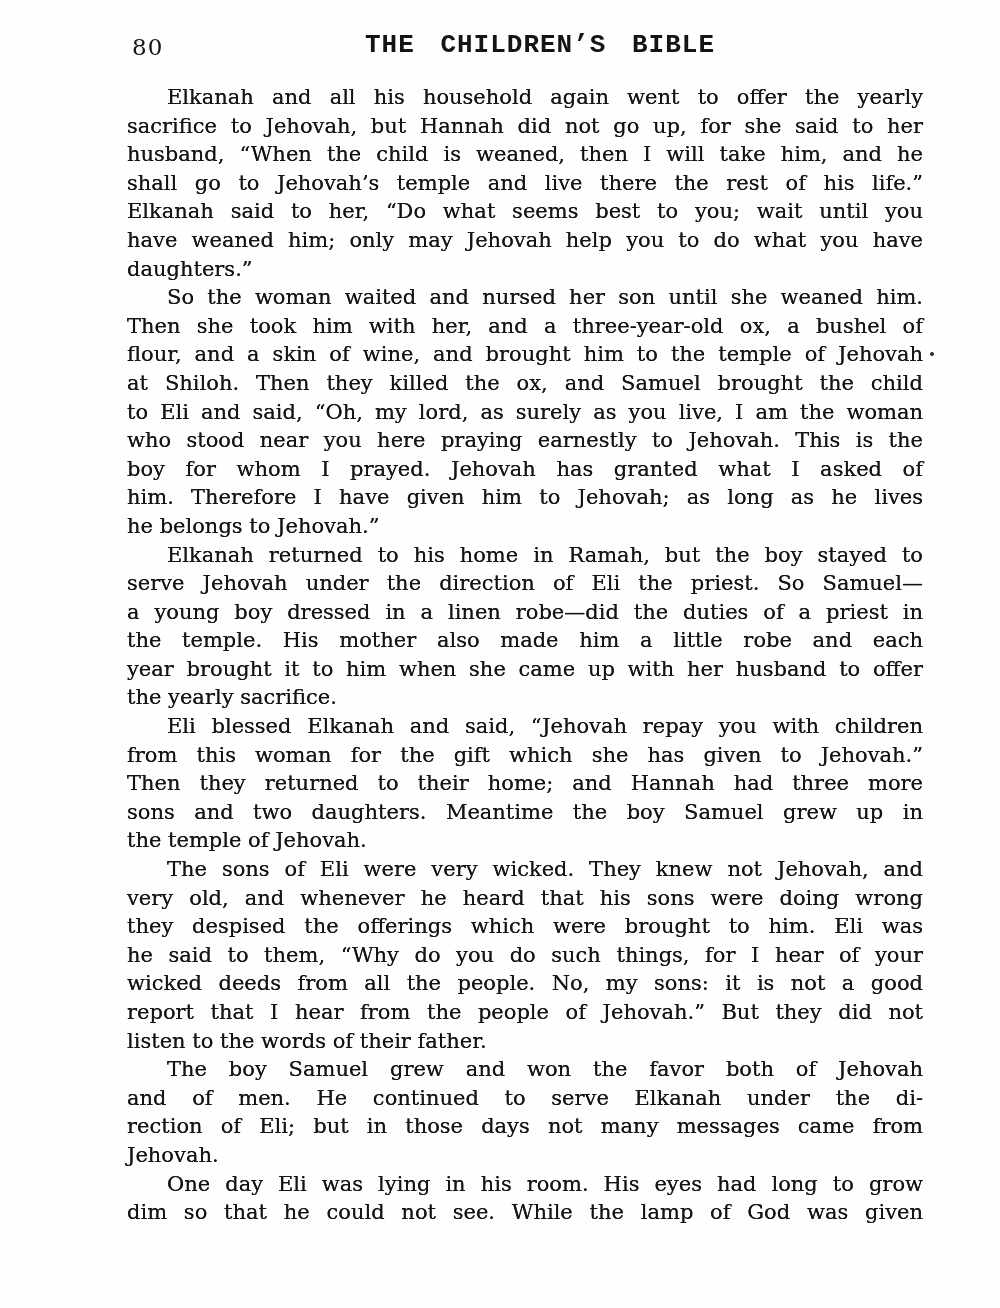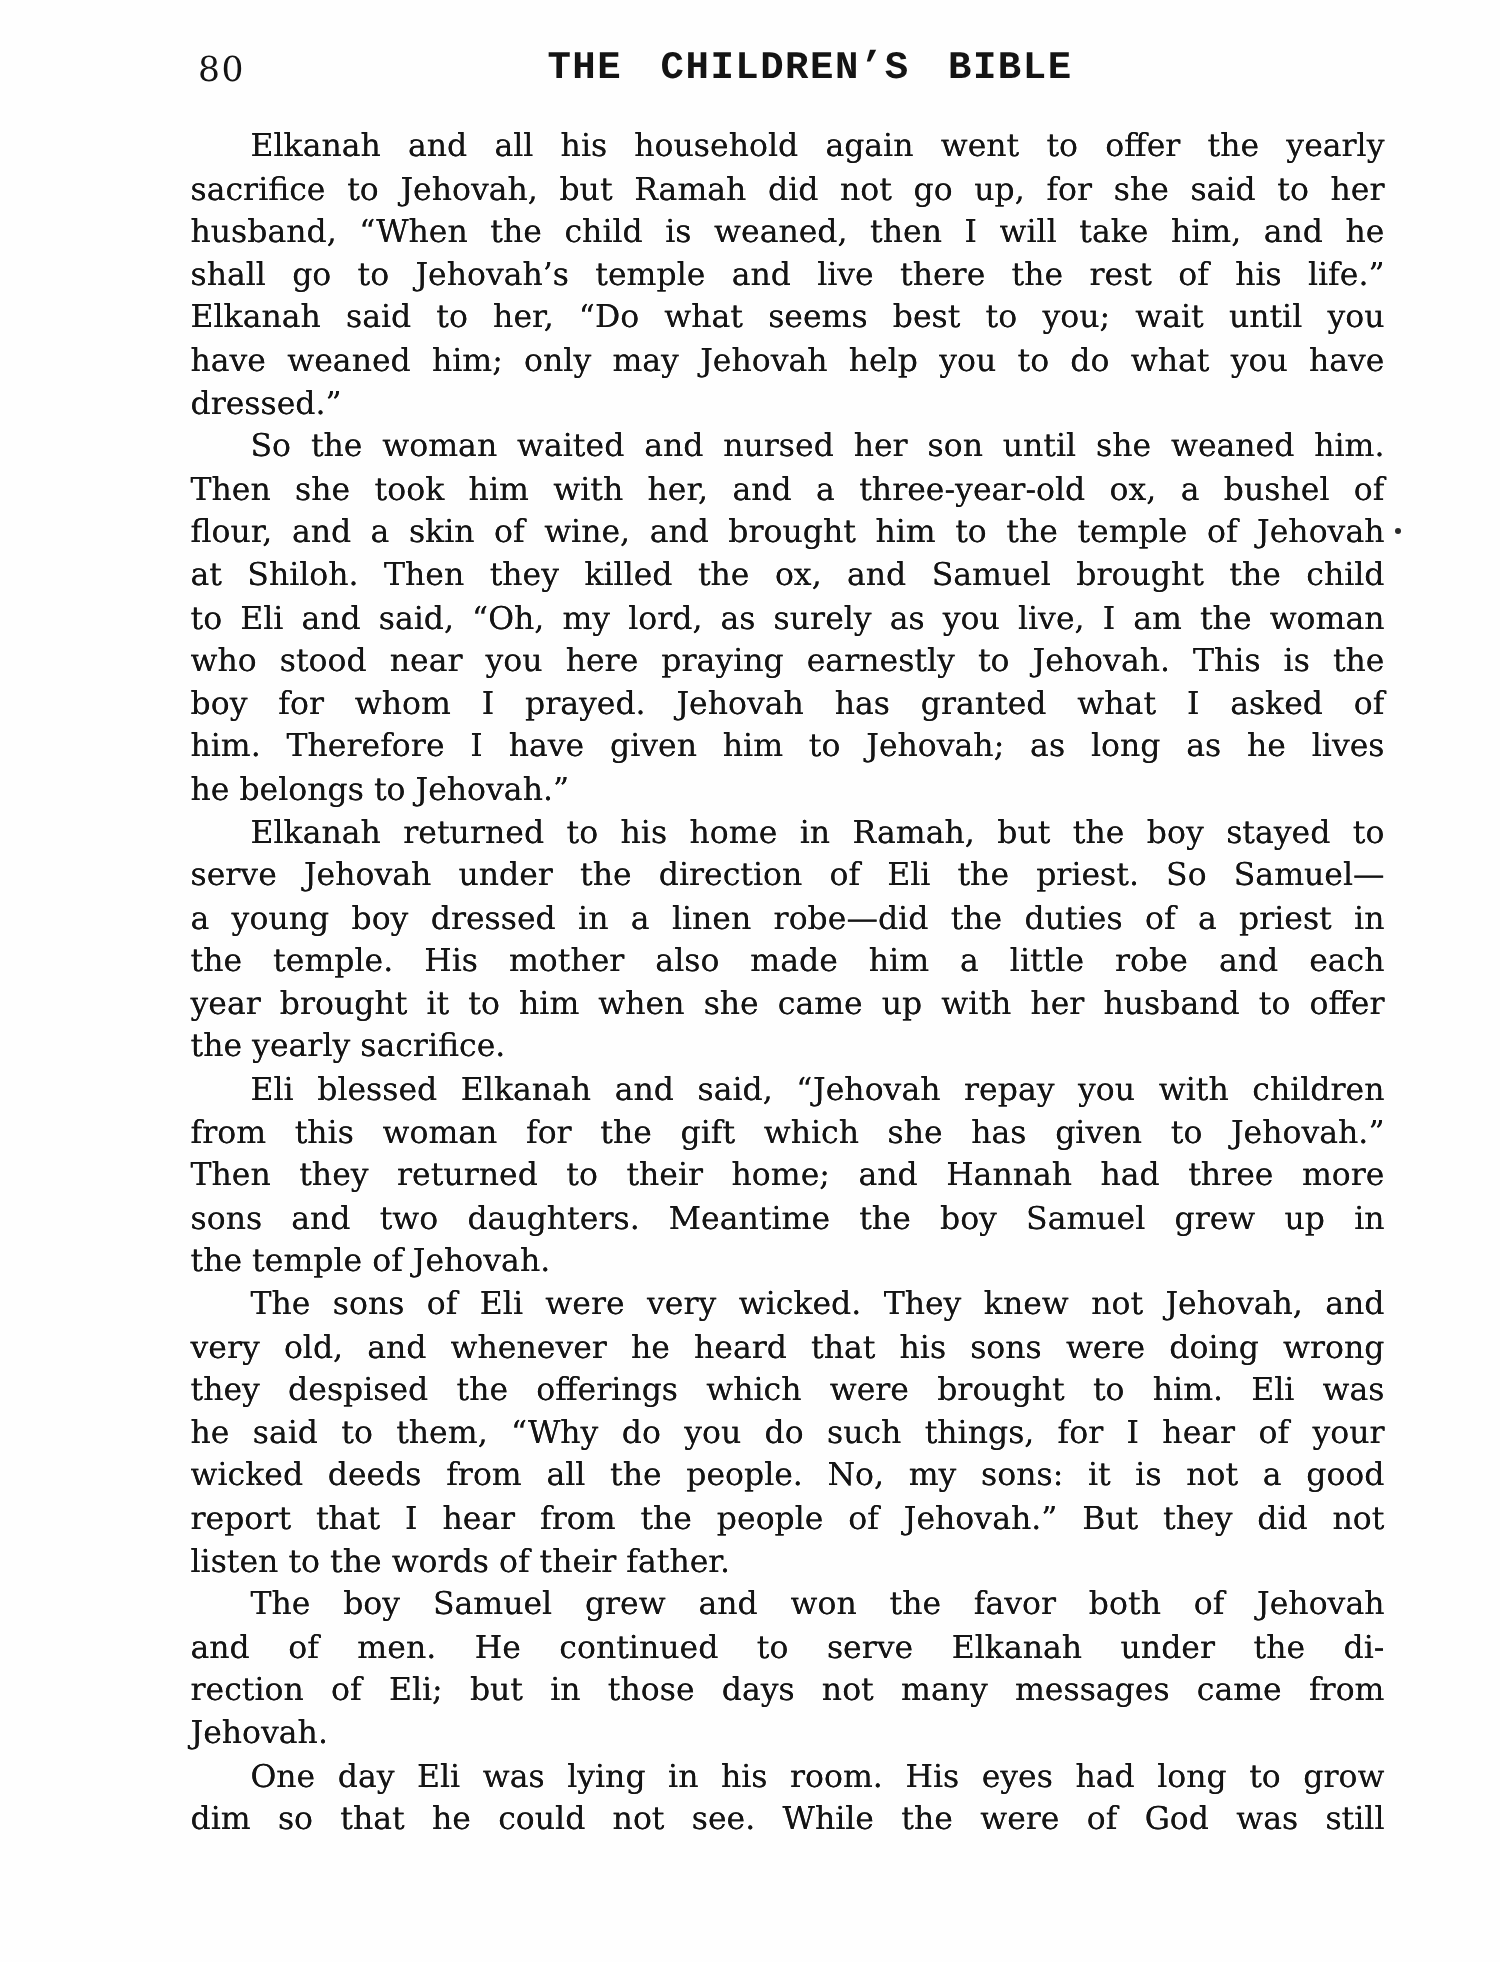--- a/index.html
+++ b/index.html
@@ -73,26 +73,26 @@
 
 <div class="page" style="--ink: #141414; --paper: #fefefe;">
   <div class="content">
     <header class="running-head">
       <span class="pagenum">80</span>
       <div class="title">THE CHILDREN’S BIBLE</div>
     </header>
     <main class="text-block" id="text-block">
         <div class="para">
           <div class="line first">Elkanah and all his household again went to offer the yearly</div>
-          <div class="line">sacrifice to Jehovah, but Ramah did not go up, for she said to her</div>
+          <div class="line">sacrifice to Jehovah, but Hannah did not go up, for she said to her</div>
           <div class="line">husband, “When the child is weaned, then I will take him, and he</div>
           <div class="line">shall go to Jehovah’s temple and live there the rest of his life.”</div>
           <div class="line">Elkanah said to her, “Do what seems best to you; wait until you</div>
           <div class="line">have weaned him; only may Jehovah help you to do what you have</div>
-          <div class="line last">dressed.”</div>
+          <div class="line last">daughters.”</div>
         </div>
         <div class="para">
           <div class="line first">So the woman waited and nursed her son until she weaned him.</div>
           <div class="line">Then she took him with her, and a three-year-old ox, a bushel of</div>
           <div class="line">flour, and a skin of wine, and brought him to the temple of Jehovah</div>
           <div class="line">at Shiloh. Then they killed the ox, and Samuel brought the child</div>
           <div class="line">to Eli and said, “Oh, my lord, as surely as you live, I am the woman</div>
           <div class="line">who stood near you here praying earnestly to Jehovah. This is the</div>
           <div class="line">boy for whom I prayed. Jehovah has granted what I asked of</div>
           <div class="line">him. Therefore I have given him to Jehovah; as long as he lives</div>
@@ -123,18 +123,18 @@
           <div class="line last">listen to the words of their father.</div>
         </div>
         <div class="para">
           <div class="line first">The boy Samuel grew and won the favor both of Jehovah</div>
           <div class="line">and of men. He continued to serve Elkanah under the di-</div>
           <div class="line">rection of Eli; but in those days not many messages came from</div>
           <div class="line last">Jehovah.</div>
         </div>
         <div class="para">
           <div class="line first">One day Eli was lying in his room. His eyes had long to grow</div>
-          <div class="line">dim so that he could not see. While the were of God was still</div>
+          <div class="line">dim so that he could not see. While the lamp of God was given</div>
         </div>
       </main>
   </div>
   <span class="artifact"></span>
 </div>
 
 </body></html>

